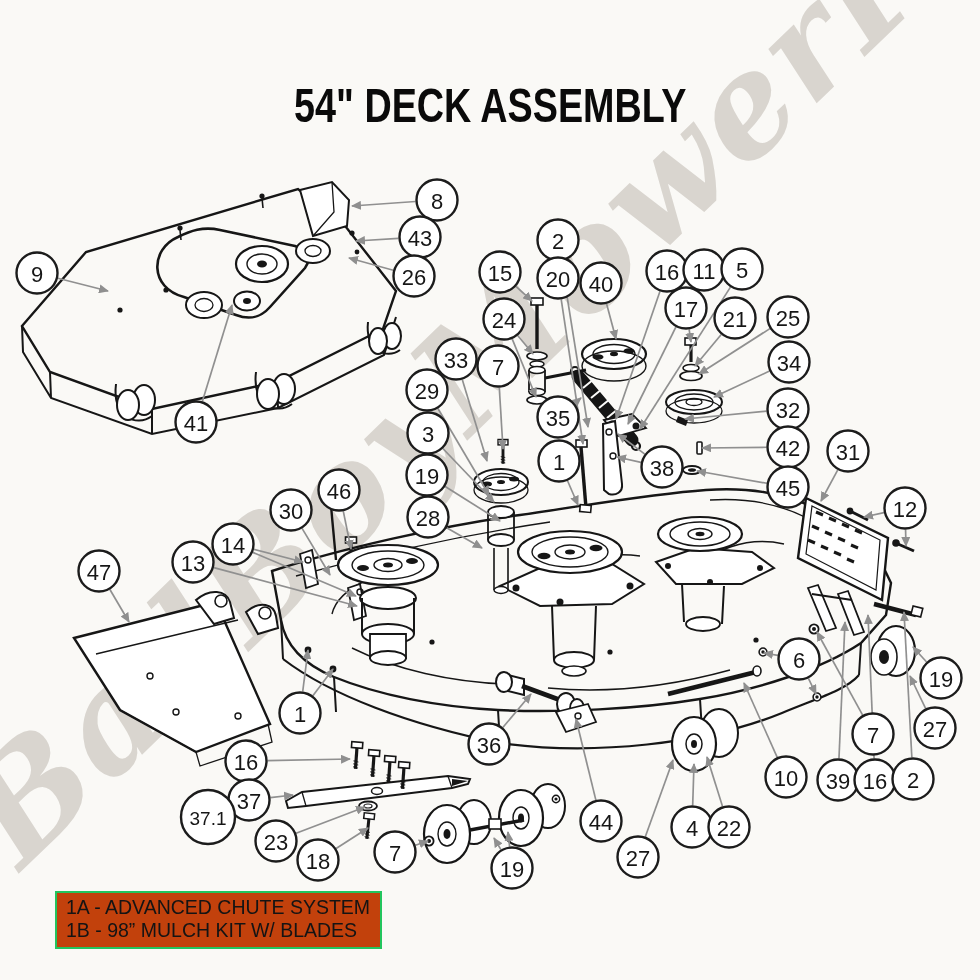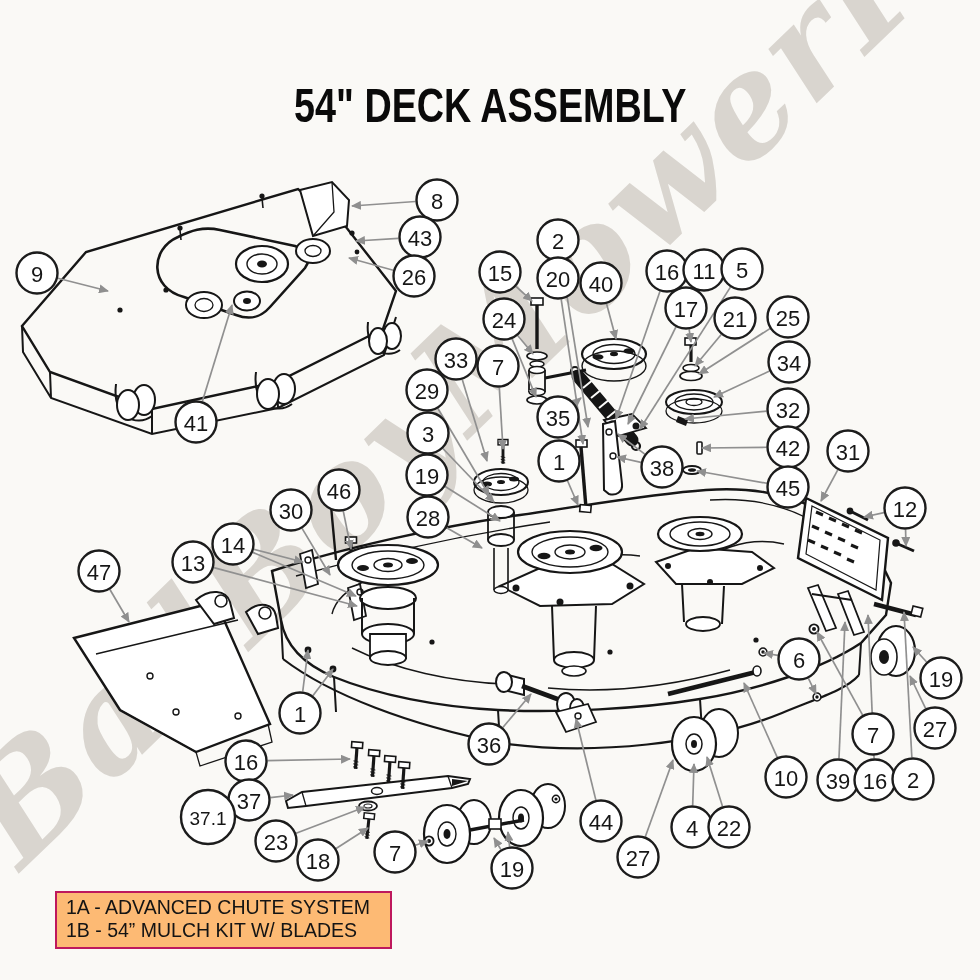--- a/index.html
+++ b/index.html
@@ -14,22 +14,22 @@
     transform:rotate(-44deg);transform-origin:0 115px;
     pointer-events:none;user-select:none;
   }
   .diagram-svg{position:absolute;left:0;top:0;}
   .title{
     position:absolute;left:0;top:78px;width:100%;text-align:center;
     font-weight:900;font-size:46px;color:#0a0a0a;letter-spacing:0px;
   }
   .title span{display:inline-block;transform:scaleX(0.82) scaleY(1.05);}
   .legend{
-    position:absolute;left:55px;top:891px;border:2px solid #be185d;
-    background:#fdba74;padding:3px 20px 5px 9px;
+    position:absolute;left:55px;top:891px;border:2px solid #22c55e;
+    background:#c2410c;padding:3px 10px 5px 9px;
     font-size:19.5px;line-height:23px;color:#141414;
   }
   .legend div{white-space:nowrap;}
   svg *{vector-effect:none;}
   .ln{stroke:#161616;fill:none;}
   .fw{fill:#ffffff;stroke:#161616;}
   .fd{fill:#161616;stroke:none;}
 </style>
 </head>
 <body>
@@ -625,15 +625,15 @@
           <circle cx="512" cy="868" r="20.5" fill="#ffffff" stroke="#1c1c1c" stroke-width="2.4"></circle>
           <text x="512" y="869" text-anchor="middle" dominant-baseline="central" font-family="&quot;Liberation Sans&quot;, sans-serif" font-size="22" fill="#161616">19</text>
         </g>
       </g>
   </svg>
 
   <div class="title"><span>54" DECK ASSEMBLY</span></div>
 
   <div class="legend">
     <div>1A - ADVANCED CHUTE SYSTEM</div>
-    <div>1B - 54” MULCH KIT W/ BLADES</div>
+    <div>1B - 98” MULCH KIT W/ BLADES</div>
   </div>
 </div>
 
 </body></html>

